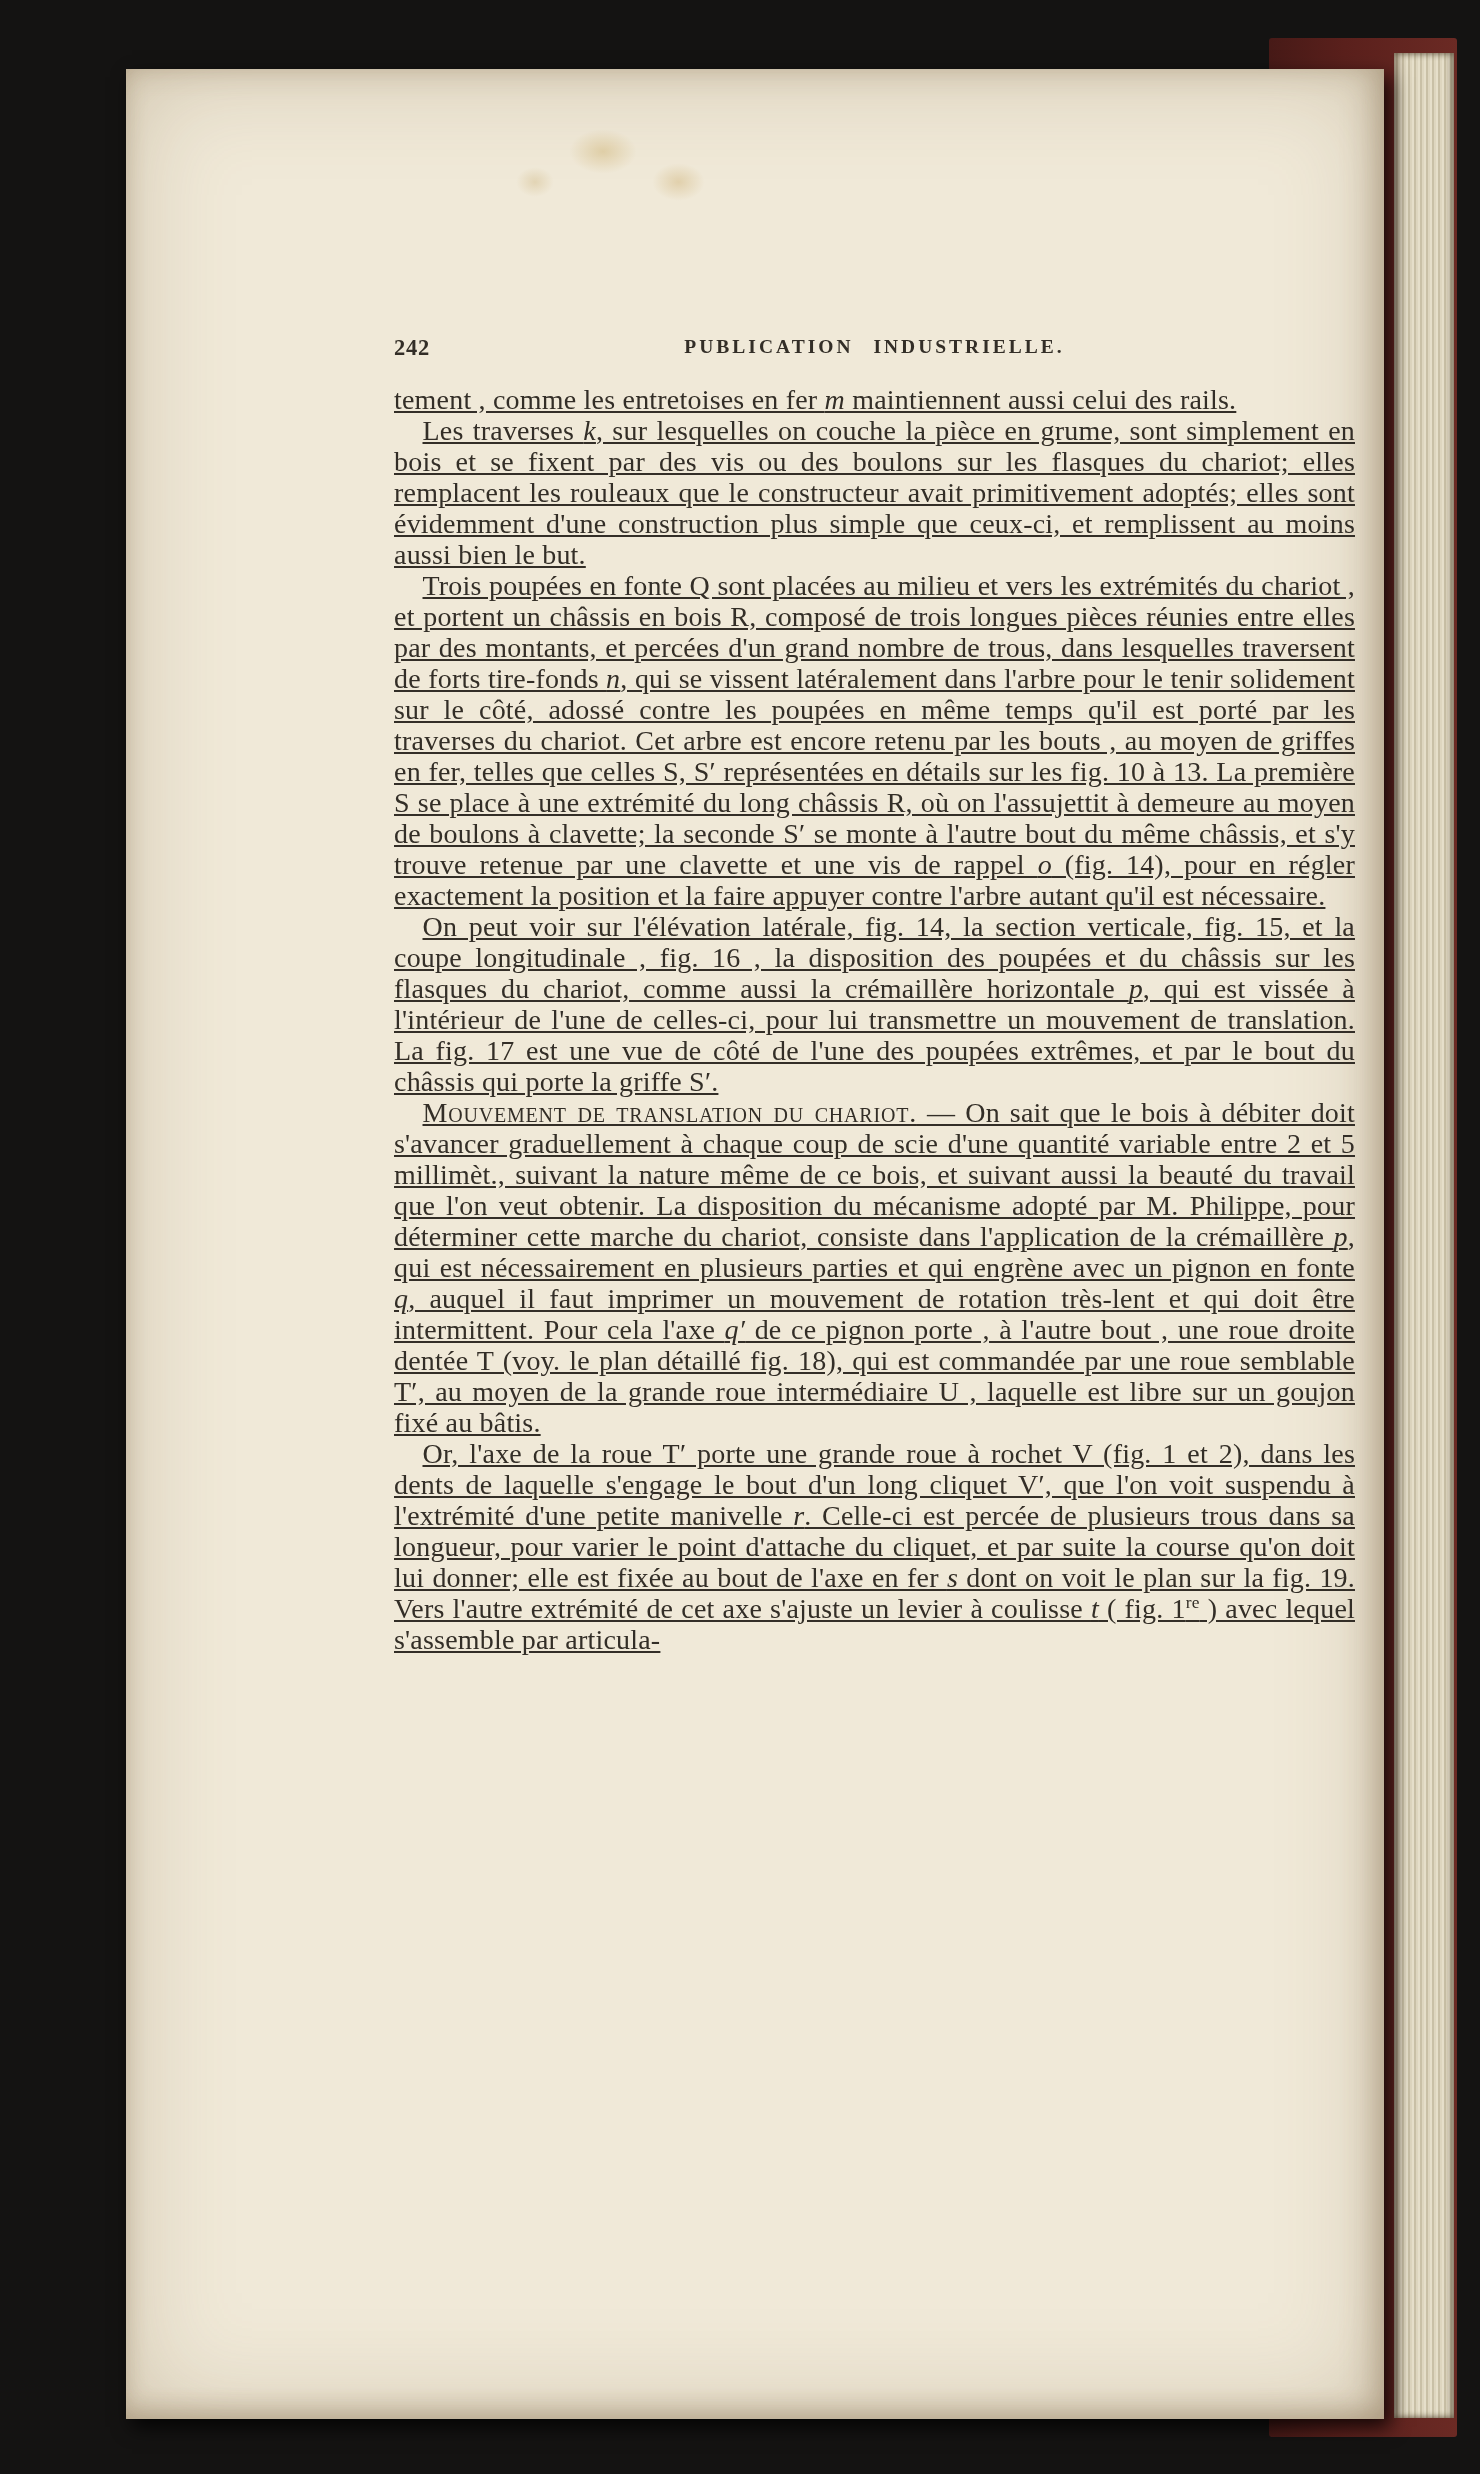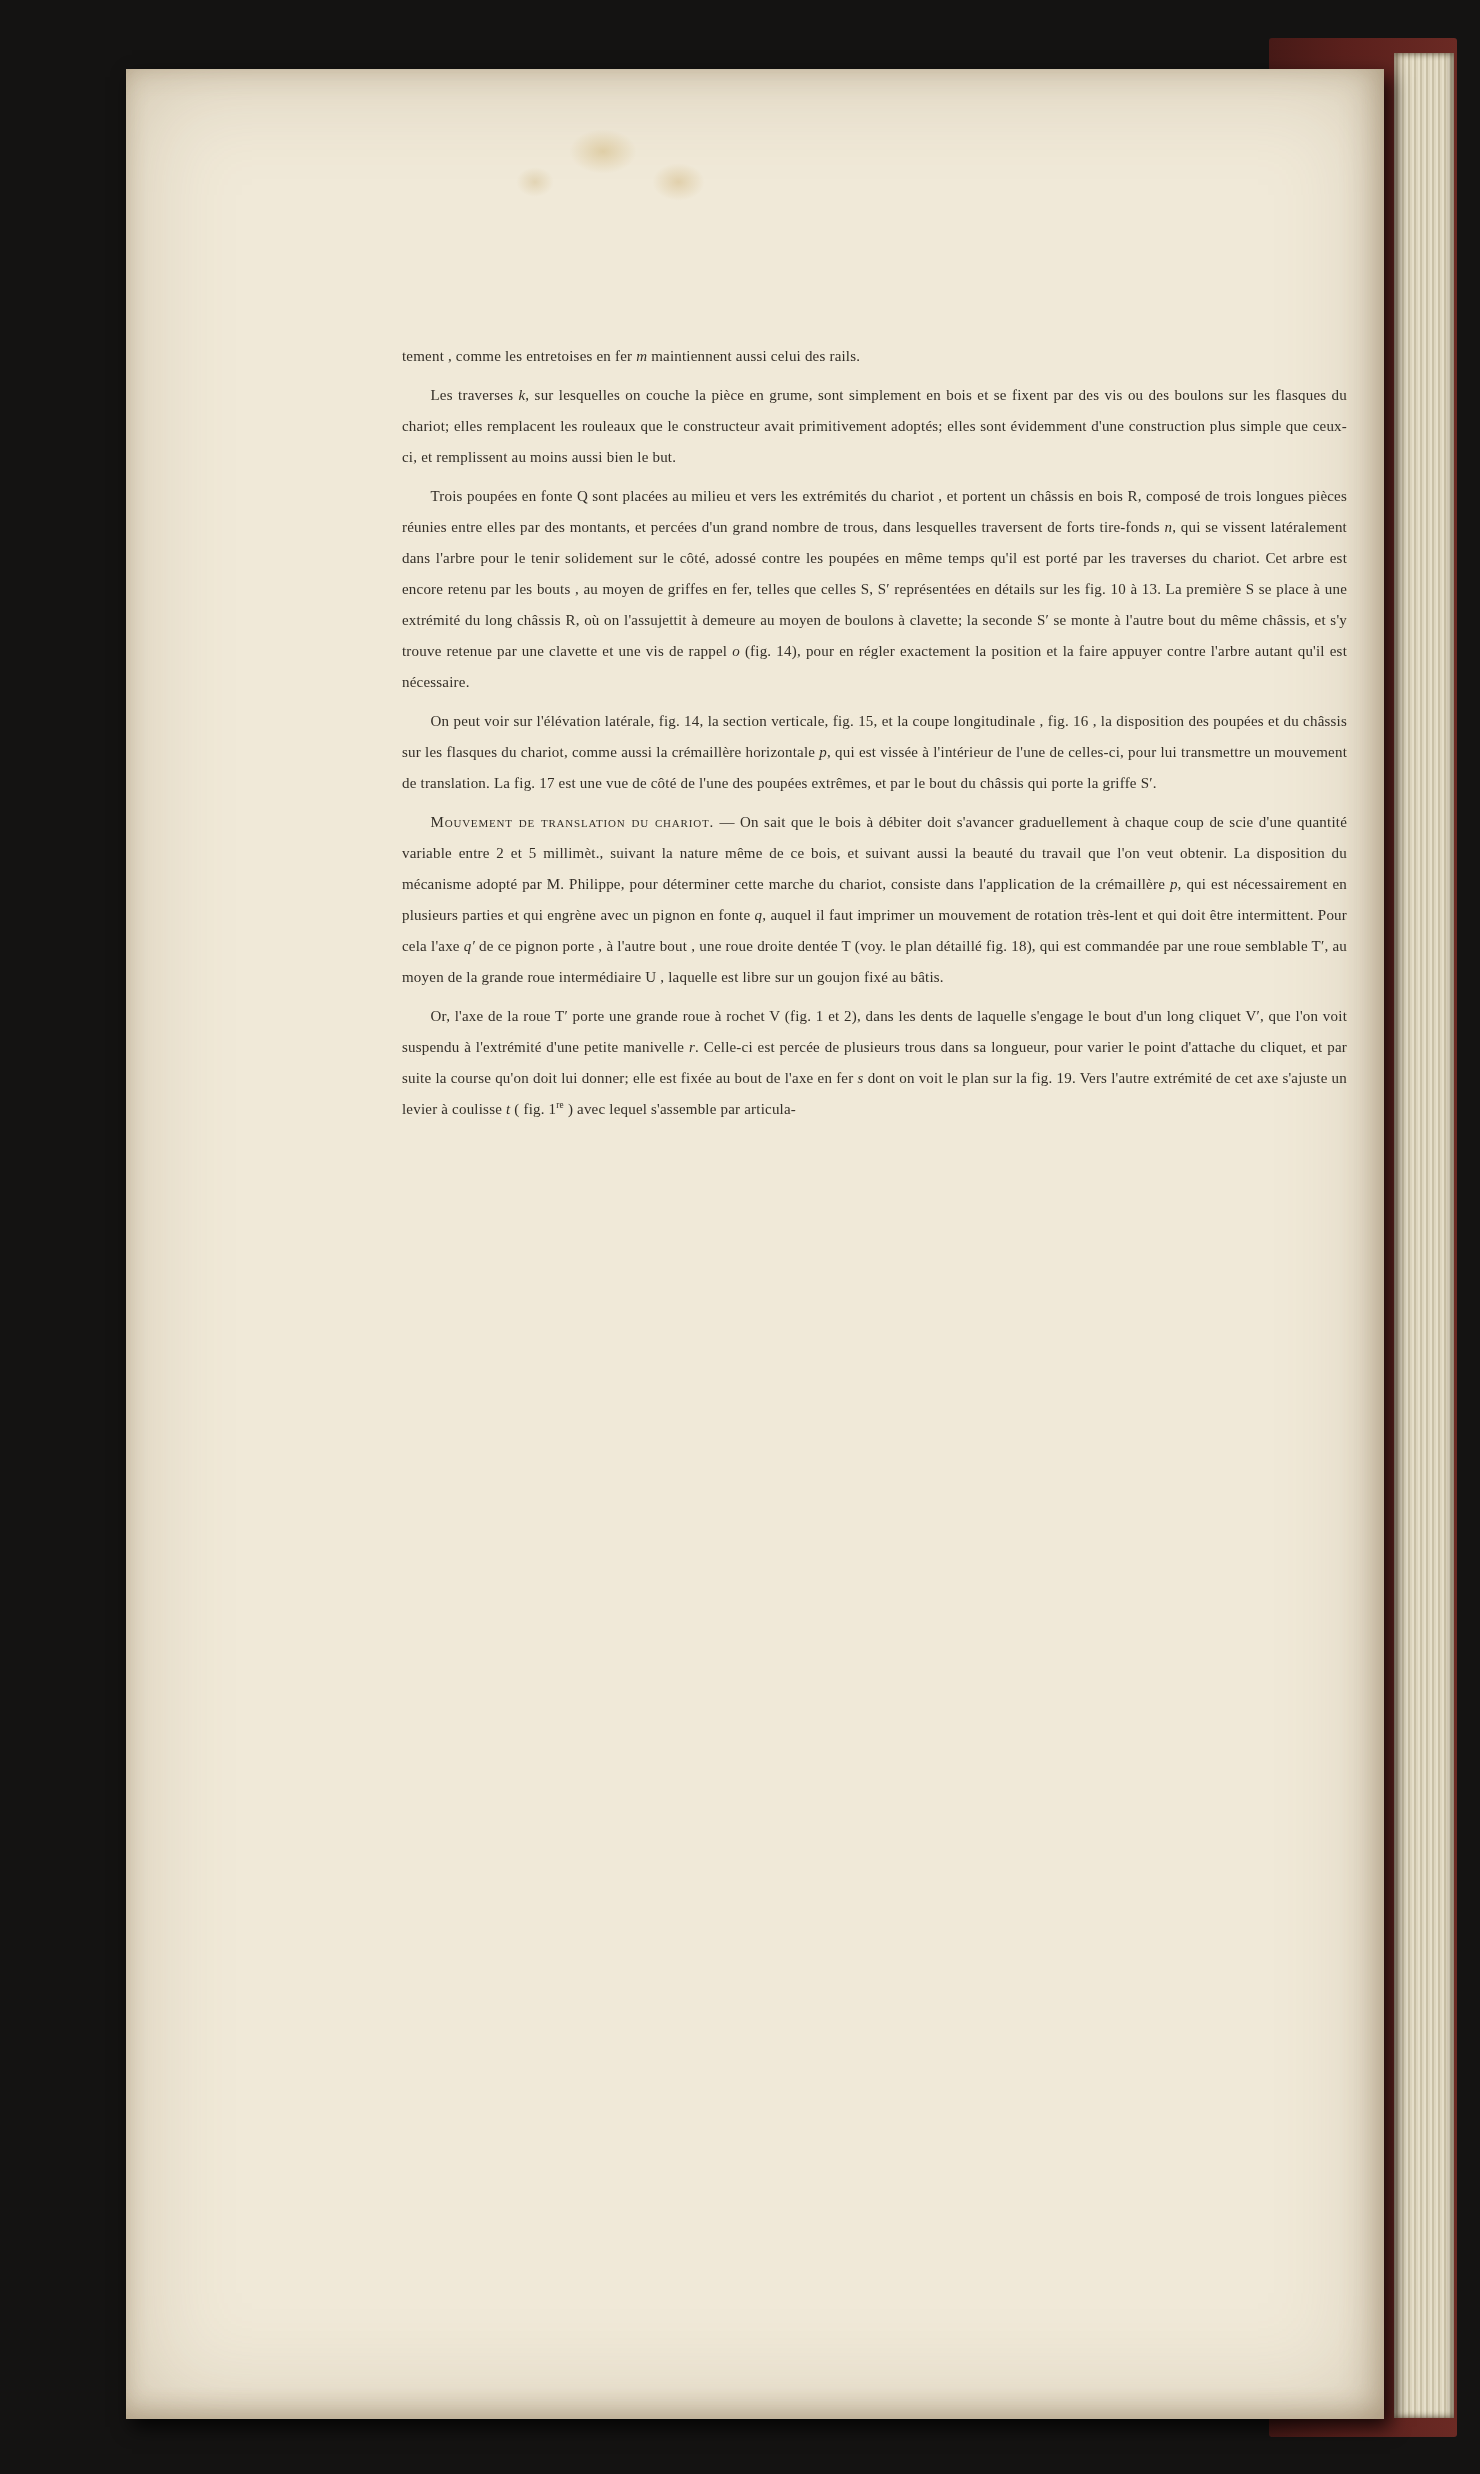--- a/index.html
+++ b/index.html
@@ -62,42 +62,47 @@
     position:absolute;left:0;top:1.5px;
     font-size:22.5px;font-weight:bold;letter-spacing:0.8px;
   }
   .running-title{
     text-align:center;
     font-size:19.5px;font-weight:bold;
     letter-spacing:3px;word-spacing:12px;
     padding-top:3px;
   }
   .text-block p{
-    margin:8px;
-    font-size:15px;line-height:31px;
+    margin:0;
+    font-size:28px;line-height:31px;
     text-align:justify;
     letter-spacing:0.2px;
+    text-decoration:underline;
   }
   .text-block p.indent{text-indent:28.5px;}
   .it{font-style:italic;}
   .sc{font-variant:small-caps;letter-spacing:0.8px;}
   .sup{font-size:.62em;vertical-align:super;line-height:0;}
 </style>
 </head>
 <body>
 
 <div class="book-cover"></div>
 <div class="page-stack"></div>
 
 <div class="page">
   <div class="stain s1"></div>
   <div class="stain s2"></div>
   <div class="stain s3"></div>
 
   <div class="text-area">
+    <div class="running-head">
+      <span class="page-number">242</span>
+      <div class="running-title">PUBLICATION INDUSTRIELLE.</div>
+    </div>
     <div class="text-block">
         <p class="">tement , comme les entretoises en fer <span class="it">m</span> maintiennent aussi celui des rails.</p>
         <p class="indent">Les traverses <span class="it">k</span>, sur lesquelles on couche la pièce en grume, sont simplement en bois et se fixent par des vis ou des boulons sur les flasques du chariot; elles remplacent les rouleaux que le constructeur avait primitivement adoptés; elles sont évidemment d'une construction plus simple que ceux-ci, et remplissent au moins aussi bien le but.</p>
         <p class="indent">Trois poupées en fonte Q sont placées au milieu et vers les extrémités du chariot , et portent un châssis en bois R, composé de trois longues pièces réunies entre elles par des montants, et percées d'un grand nombre de trous, dans lesquelles traversent de forts tire-fonds <span class="it">n</span>, qui se vissent latéralement dans l'arbre pour le tenir solidement sur le côté, adossé contre les poupées en même temps qu'il est porté par les traverses du chariot. Cet arbre est encore retenu par les bouts , au moyen de griffes en fer, telles que celles S, S′ représentées en détails sur les fig. 10 à 13. La première S se place à une extrémité du long châssis R, où on l'assujettit à demeure au moyen de boulons à clavette; la seconde S′ se monte à l'autre bout du même châssis, et s'y trouve retenue par une clavette et une vis de rappel <span class="it">o</span> (fig. 14), pour en régler exactement la position et la faire appuyer contre l'arbre autant qu'il est nécessaire.</p>
         <p class="indent">On peut voir sur l'élévation latérale, fig. 14, la section verticale, fig. 15, et la coupe longitudinale , fig. 16 , la disposition des poupées et du châssis sur les flasques du chariot, comme aussi la crémaillère horizontale <span class="it">p</span>, qui est vissée à l'intérieur de l'une de celles-ci, pour lui transmettre un mouvement de translation. La fig. 17 est une vue de côté de l'une des poupées extrêmes, et par le bout du châssis qui porte la griffe S′.</p>
         <p class="indent"><span class="sc">Mouvement de translation du chariot.</span> — On sait que le bois à débiter doit s'avancer graduellement à chaque coup de scie d'une quantité variable entre 2 et 5 millimèt., suivant la nature même de ce bois, et suivant aussi la beauté du travail que l'on veut obtenir. La disposition du mécanisme adopté par M. Philippe, pour déterminer cette marche du chariot, consiste dans l'application de la crémaillère <span class="it">p</span>, qui est nécessairement en plusieurs parties et qui engrène avec un pignon en fonte <span class="it">q</span>, auquel il faut imprimer un mouvement de rotation très-lent et qui doit être intermittent. Pour cela l'axe <span class="it">q′</span> de ce pignon porte , à l'autre bout , une roue droite dentée T (voy. le plan détaillé fig. 18), qui est commandée par une roue semblable T′, au moyen de la grande roue intermédiaire U , laquelle est libre sur un goujon fixé au bâtis.</p>
         <p class="indent">Or, l'axe de la roue T′ porte une grande roue à rochet V (fig. 1 et 2), dans les dents de laquelle s'engage le bout d'un long cliquet V′, que l'on voit suspendu à l'extrémité d'une petite manivelle <span class="it">r</span>. Celle-ci est percée de plusieurs trous dans sa longueur, pour varier le point d'attache du cliquet, et par suite la course qu'on doit lui donner; elle est fixée au bout de l'axe en fer <span class="it">s</span> dont on voit le plan sur la fig. 19. Vers l'autre extrémité de cet axe s'ajuste un levier à coulisse <span class="it">t</span> ( fig. 1<span class="sup">re</span> ) avec lequel s'assemble par articula-</p>
       </div>
   </div>
 </div>

